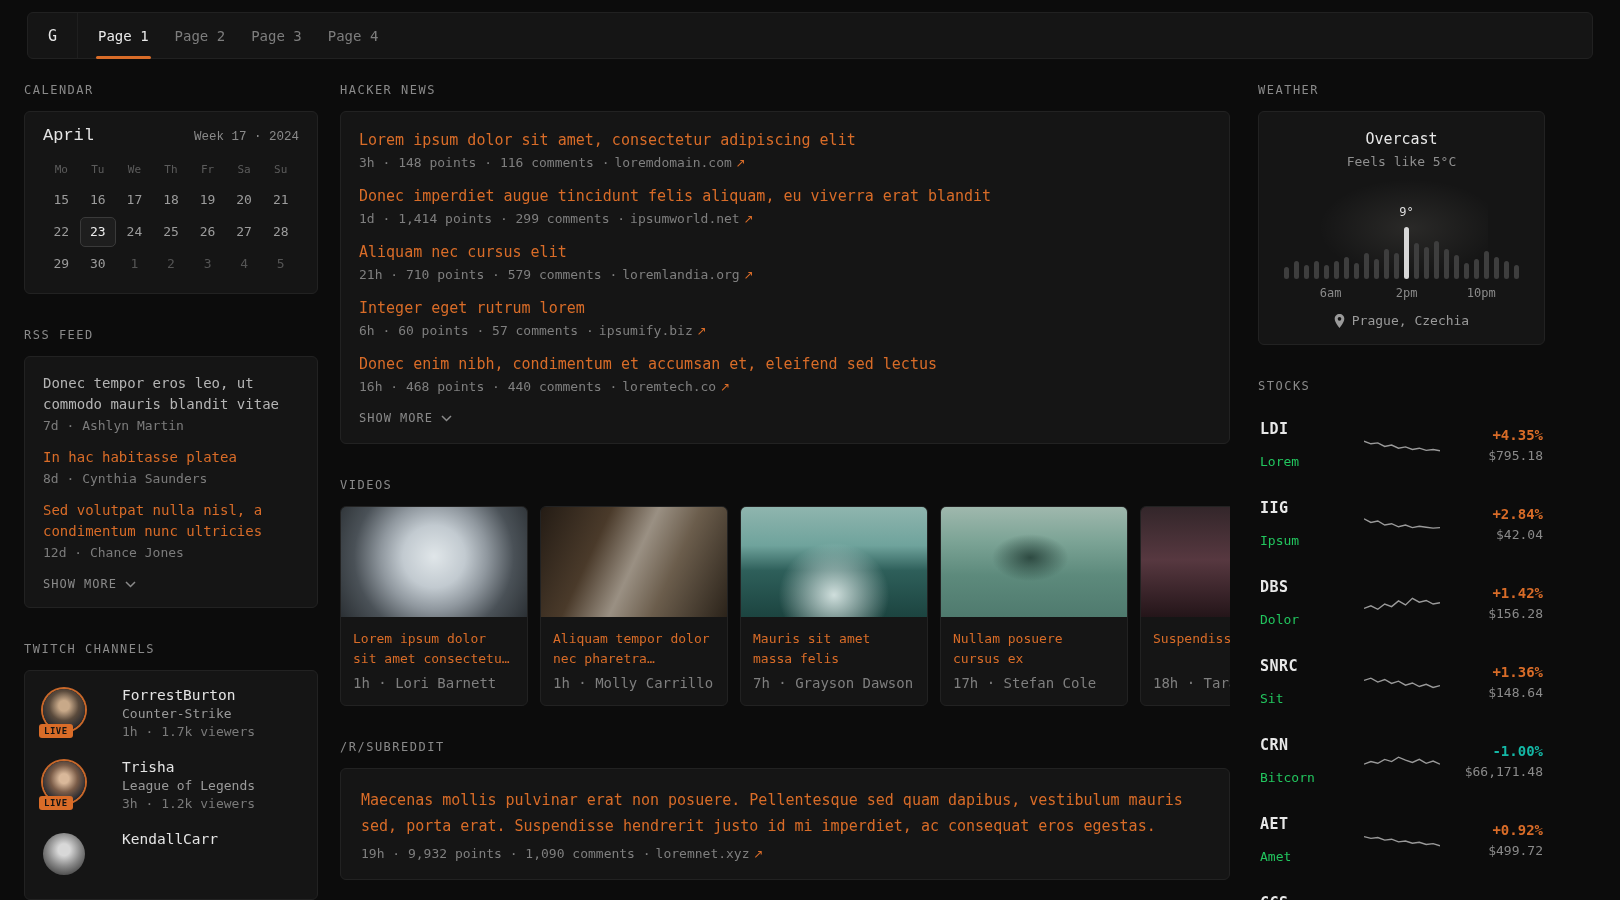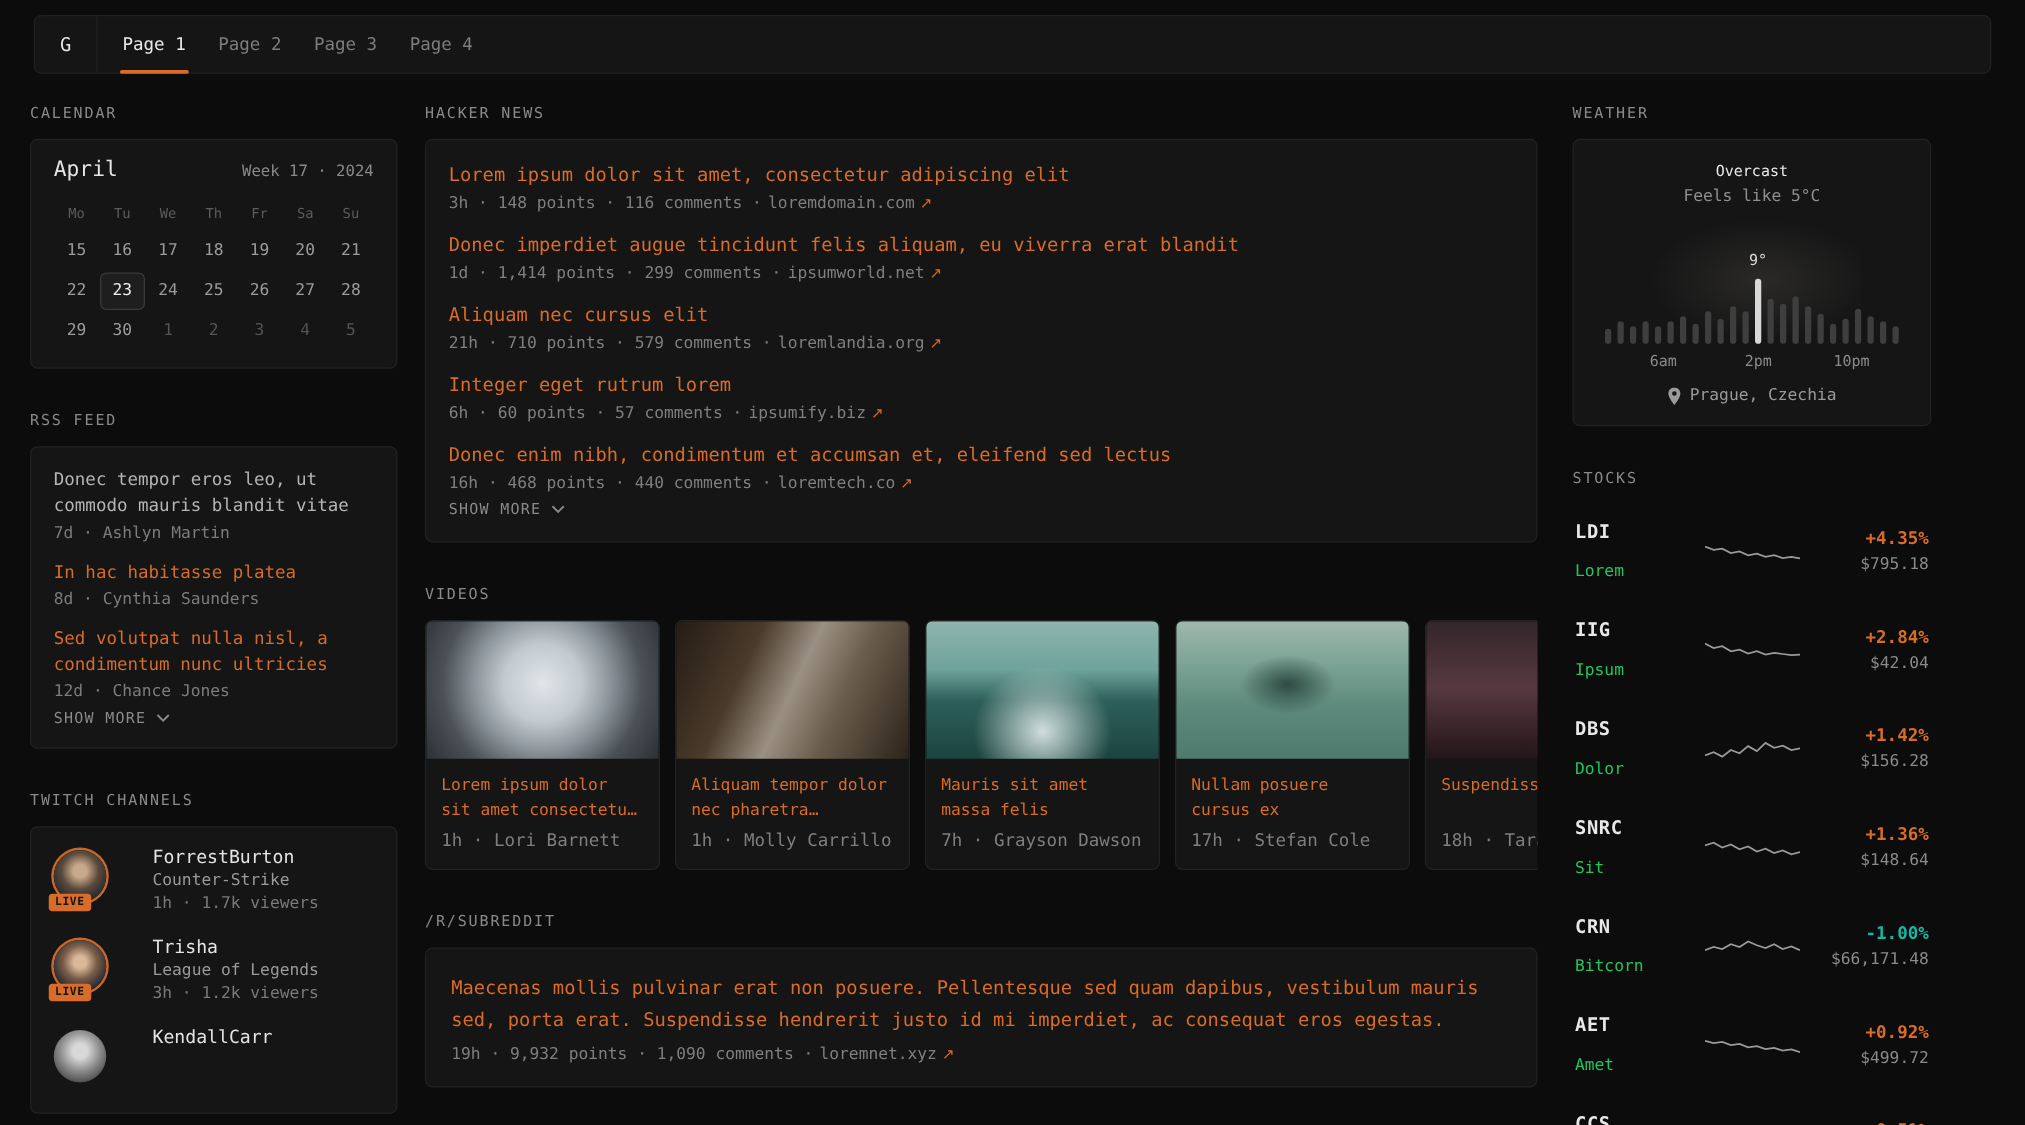--- a/index.html
+++ b/index.html
@@ -37,38 +37,38 @@
   .col-right { width:287px; flex:none; }
   section + section { margin-top:34px; }
   .sec {
     font-size:12px; font-weight:normal; color:#8a8a8a;
     letter-spacing:1.5px; margin:0 0 14px 0; text-transform:uppercase;
   }
   .card { background:#151515; border:1px solid #222; border-radius:6px; }
 
   
   .cal-card { padding:14px 18px 14px; }
-  .cal-head { display:flex; justify-content:space-between; align-items:baseline; margin-bottom:12px; }
+  .cal-head { display:flex; justify-content:space-between; align-items:baseline; margin-bottom:12px;font-family:Liberation Mono, monospace; }
   .cal-month { font-size:17px; color:#e4e4e4; }
   .cal-week  { font-size:12.5px; color:#8a8a8a; }
   .cal-grid { display:grid; grid-template-columns:repeat(7,1fr); row-gap:2px; text-align:center; }
   .cal-wd { font-size:11px; color:#5c5c5c; height:26px; line-height:26px; }
   .cal-d  { font-size:13px; color:#9c9c9c; height:30px; line-height:30px; border-radius:5px; }
   .cal-d.muted { color:#545454; }
   .cal-d.selected { background:#1e1e1e; border:1px solid #3a3a3a; color:#ededed; line-height:28px; }
 
   
   .rss-card { padding:16px 18px; }
   .rss-item + .rss-item { margin-top:14px; }
   .rss-title { display:block; font-size:14px; line-height:1.5; color:#d96c28; }
   .rss-item.read .rss-title { color:#b5b5b5; }
   .rss-meta { font-size:13px; color:#7c7c7c; margin-top:3px; }
   .show-more {
     display:inline-flex; align-items:center; gap:8px;
-    font-size:12px; letter-spacing:1px; color:#8a8a8a; margin-top:6px;
+    font-size:12px; letter-spacing:1px; color:#8a8a8a; margin-top:17px;
   }
 
   
   .twitch-card { padding:16px 18px 24px; }
   .channel { display:flex; gap:15px; align-items:flex-start; }
   .channel + .channel { margin-top:20px; }
   .avatar-wrap { position:relative; width:64px; height:42px; flex:none; margin-top:2px; }
   .avatar { width:42px; height:42px; border-radius:50%; }
   .avatar.ring { box-shadow:0 0 0 2px #c9682a; }
   .av-forrest { background:radial-gradient(circle at 50% 40%, #c8a989 16%, #5a4a3c 45%, #20242b 78%); }
@@ -104,21 +104,21 @@
   .video-title { display:block; color:#d96c28; font-size:13px; line-height:20px; height:40px; overflow:hidden; }
   .video-meta { color:#7f7f7f; font-size:14px; margin-top:6px; white-space:nowrap; }
 
   
   .sub-card { padding:18px 20px; }
   .sub-title { display:block; color:#d96c28; font-size:15px; line-height:26px; }
   .sub-meta { color:#7f7f7f; font-size:13px; margin-top:7px; }
 
   
   .weather-card { padding:18px 16px 16px; text-align:center; }
-  .w-cond { font-size:12px; color:#e8e8e8; }
+  .w-cond { font-size:15px; color:#e8e8e8; }
   .w-feels { font-size:13px; color:#8f8f8f; margin-top:6px; }
   .w-chart {
     position:relative; height:86px; margin-top:24px;
     display:flex; align-items:flex-end; justify-content:center; gap:5px;
   }
   .w-chart::before {
     content:""; position:absolute; left:40px; right:40px; top:-16px; bottom:0;
     background:radial-gradient(ellipse at 55% 50%, rgba(255,246,230,0.09), transparent 68%);
     border-radius:12px;
   }

